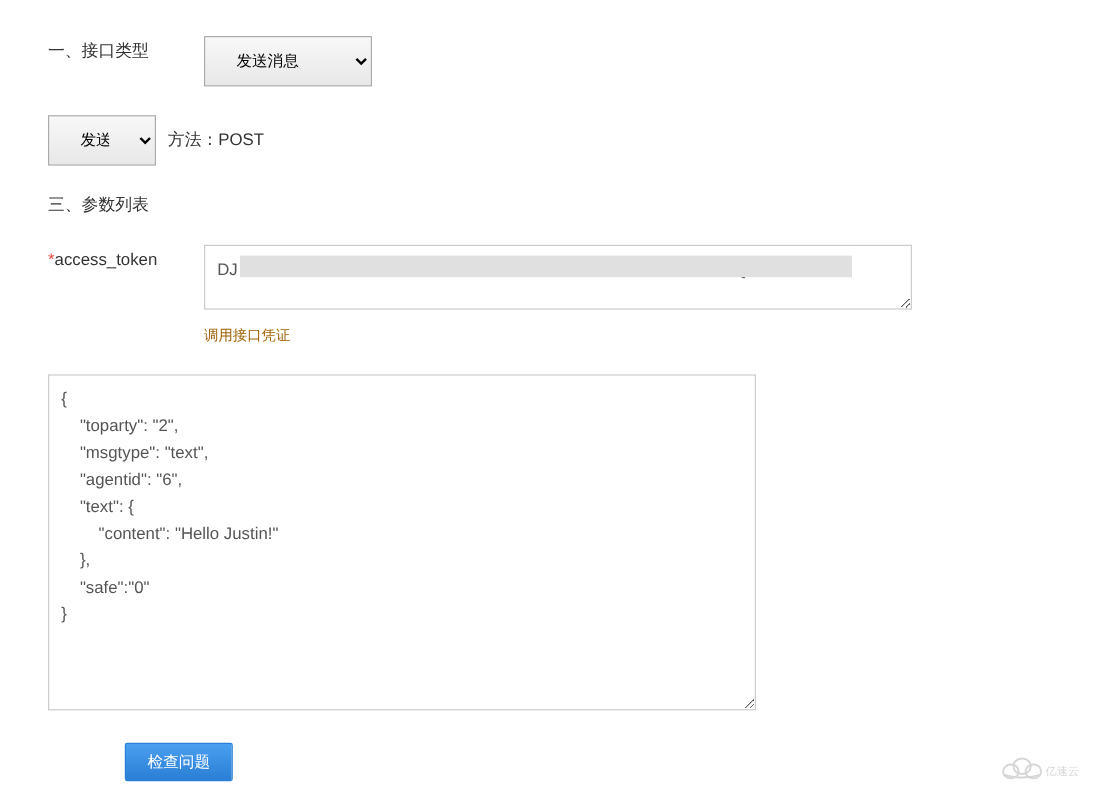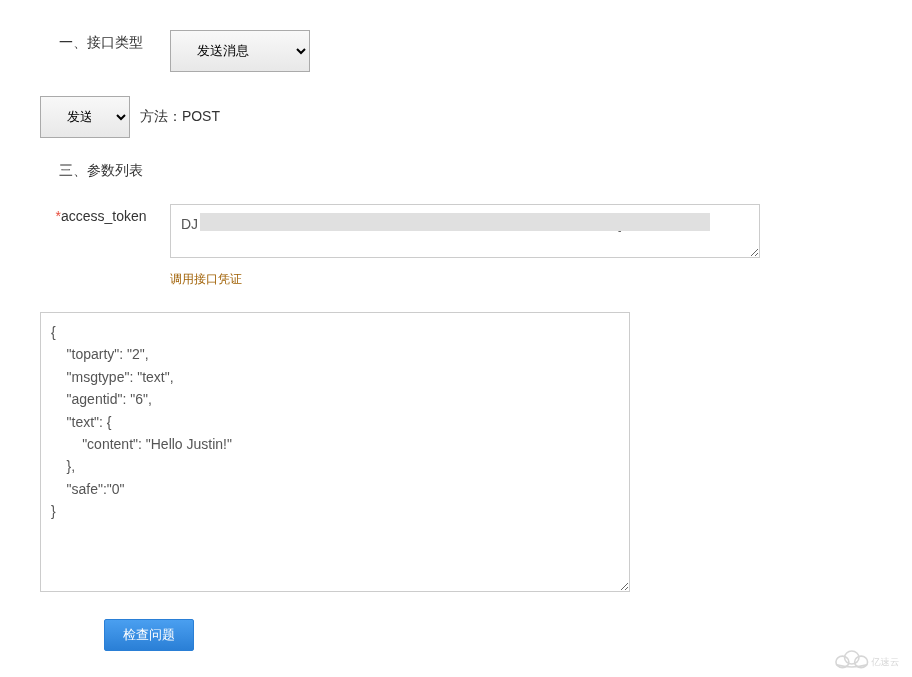--- a/index.html
+++ b/index.html
@@ -17,21 +17,21 @@
       padding: 30px 40px 20px 40px;
       position: relative;
     }
     .form-row {
       display: flex;
       align-items: flex-start;
       margin-bottom: 24px;
     }
     .form-label {
       width: 130px;
-      text-align: center;
+      text-align: left;
       padding-right: 8px;
       padding-top: 4px;
       font-size: 14px;
       color: #333;
       flex-shrink: 0;
     }
     .required {
       color: #e74c3c;
     }
     .form-value {
@@ -97,21 +97,21 @@
       color: #fff;
       border: 1px solid #2a7fd6;
       padding: 6px 18px;
       font-size: 13px;
       cursor: pointer;
       border-radius: 2px;
       font-family: inherit;
     }
     .watermark {
       position: absolute;
-      bottom: 1px;
+      bottom: 20px;
       right: 12px;
       opacity: 0.6;
     }
     .watermark svg {
       width: 72px;
       height: 28px;
     }
     .section-plain .form-label {
       padding-top: 0;
     }

